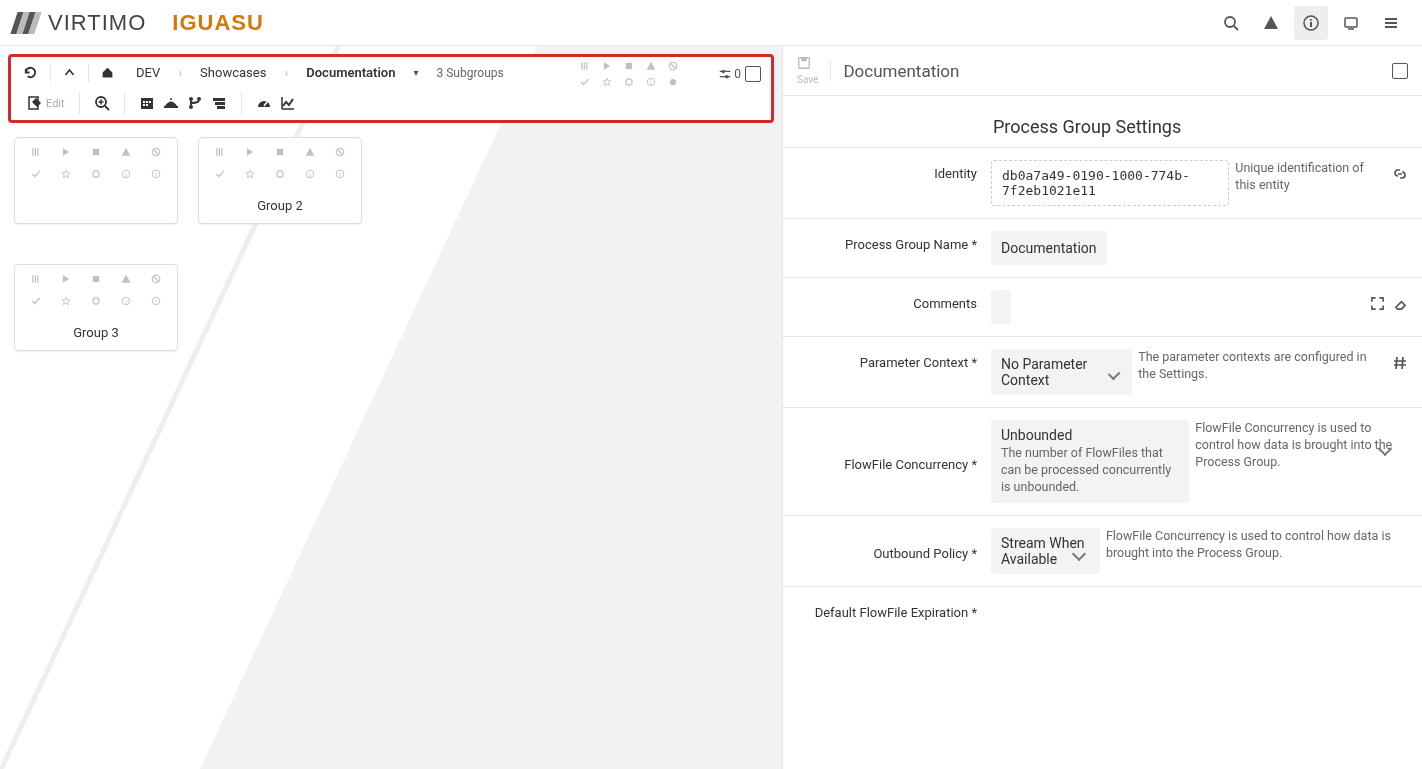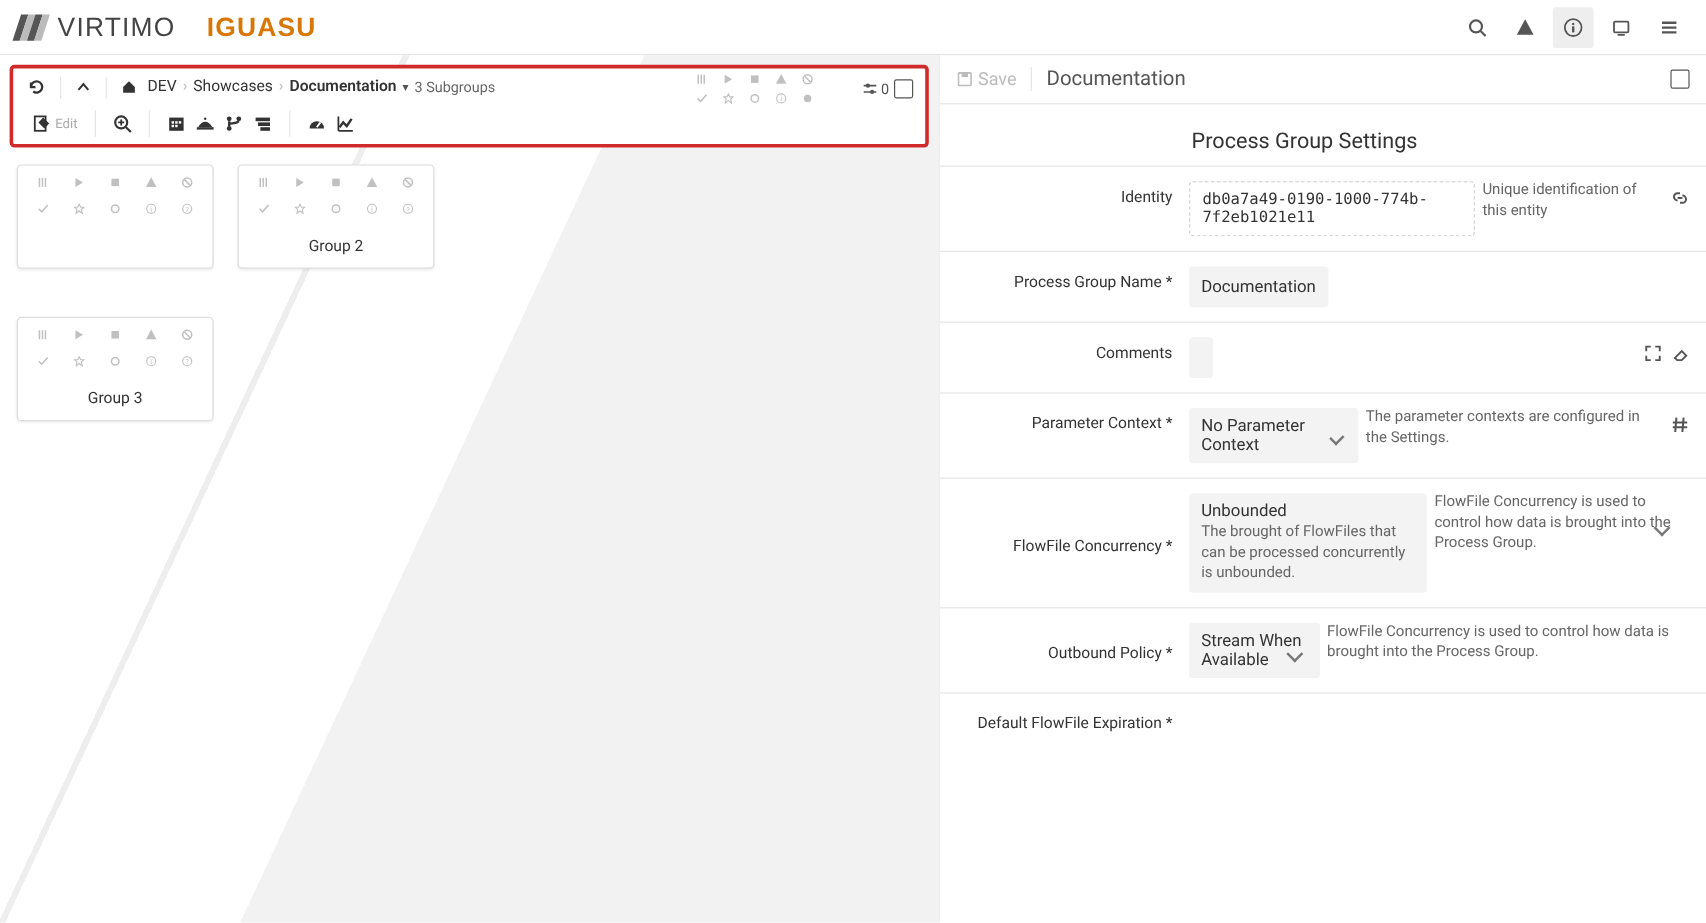--- a/index.html
+++ b/index.html
@@ -109,21 +109,21 @@
     align-items:center;
   }
   .bc-divider {
     width: 1px;
     height: 18px;
     background: var(--border-light);
   }
   .crumb {
     display: flex;
     align-items: center;
-    gap: 5px;
+    gap: 18px;
     font-size: 13px;
   }
   .crumb-sep { color: #bbb; }
   .crumb-active { font-weight: 600; }
   .crumb-caret { font-size: 10px; color:#555; }
   .subgroups { color: #666; font-size: 12px; }
   .status-cluster {
     position: absolute;
     right: 8px;
     top: 2px;
@@ -223,24 +223,25 @@
   }
   .panel-header {
     display:flex;
     align-items:center;
     padding:10px 14px;
     gap:12px;
     border-bottom:1px solid var(--border-light);
   }
   .save {
     display:flex;
-    align-items:center;
+    align-items:flex-start;
     gap:4px;
     color:#bbb;
-    font-size:15px;
+    font-size:10px;
+    flex-direction:column;
   }
   .ph-sep { width:1px; height:20px; background:var(--border-light); }
   .panel-title { font-size:17px; color:#555; flex:1; }
   .panel-sq {
     width:16px; height:16px; border:1.5px solid #555; border-radius:2px;
   }
   .section-title {
     padding:20px 14px 10px 210px;
     font-size:18px;
     color:#333;
@@ -865,21 +866,21 @@
             </svg>
           </span>
         </div>
     </div>
 
     <div class="row">
       <div class="row-label" style="align-self:center;">FlowFile Concurrency *</div>
       <div class="row-content">
         <div class="field-box multi">
           <span>Unbounded</span>
-          <span class="sub">The brought of FlowFiles that can be processed concurrently is unbounded.</span>
+          <span class="sub">The number of FlowFiles that can be processed concurrently is unbounded.</span>
           <span class="caret-right" style="position:absolute; right:28px; margin-top:-25px;"></span>
         </div>
         <div class="helptext">FlowFile Concurrency is used to control how data is brought into the Process Group.</div>
       </div>
       <div class="row-side" style="width:0;"></div>
     </div>
 
     <div class="row">
       <div class="row-label" style="align-self:center;">Outbound Policy *</div>
       <div class="row-content">

